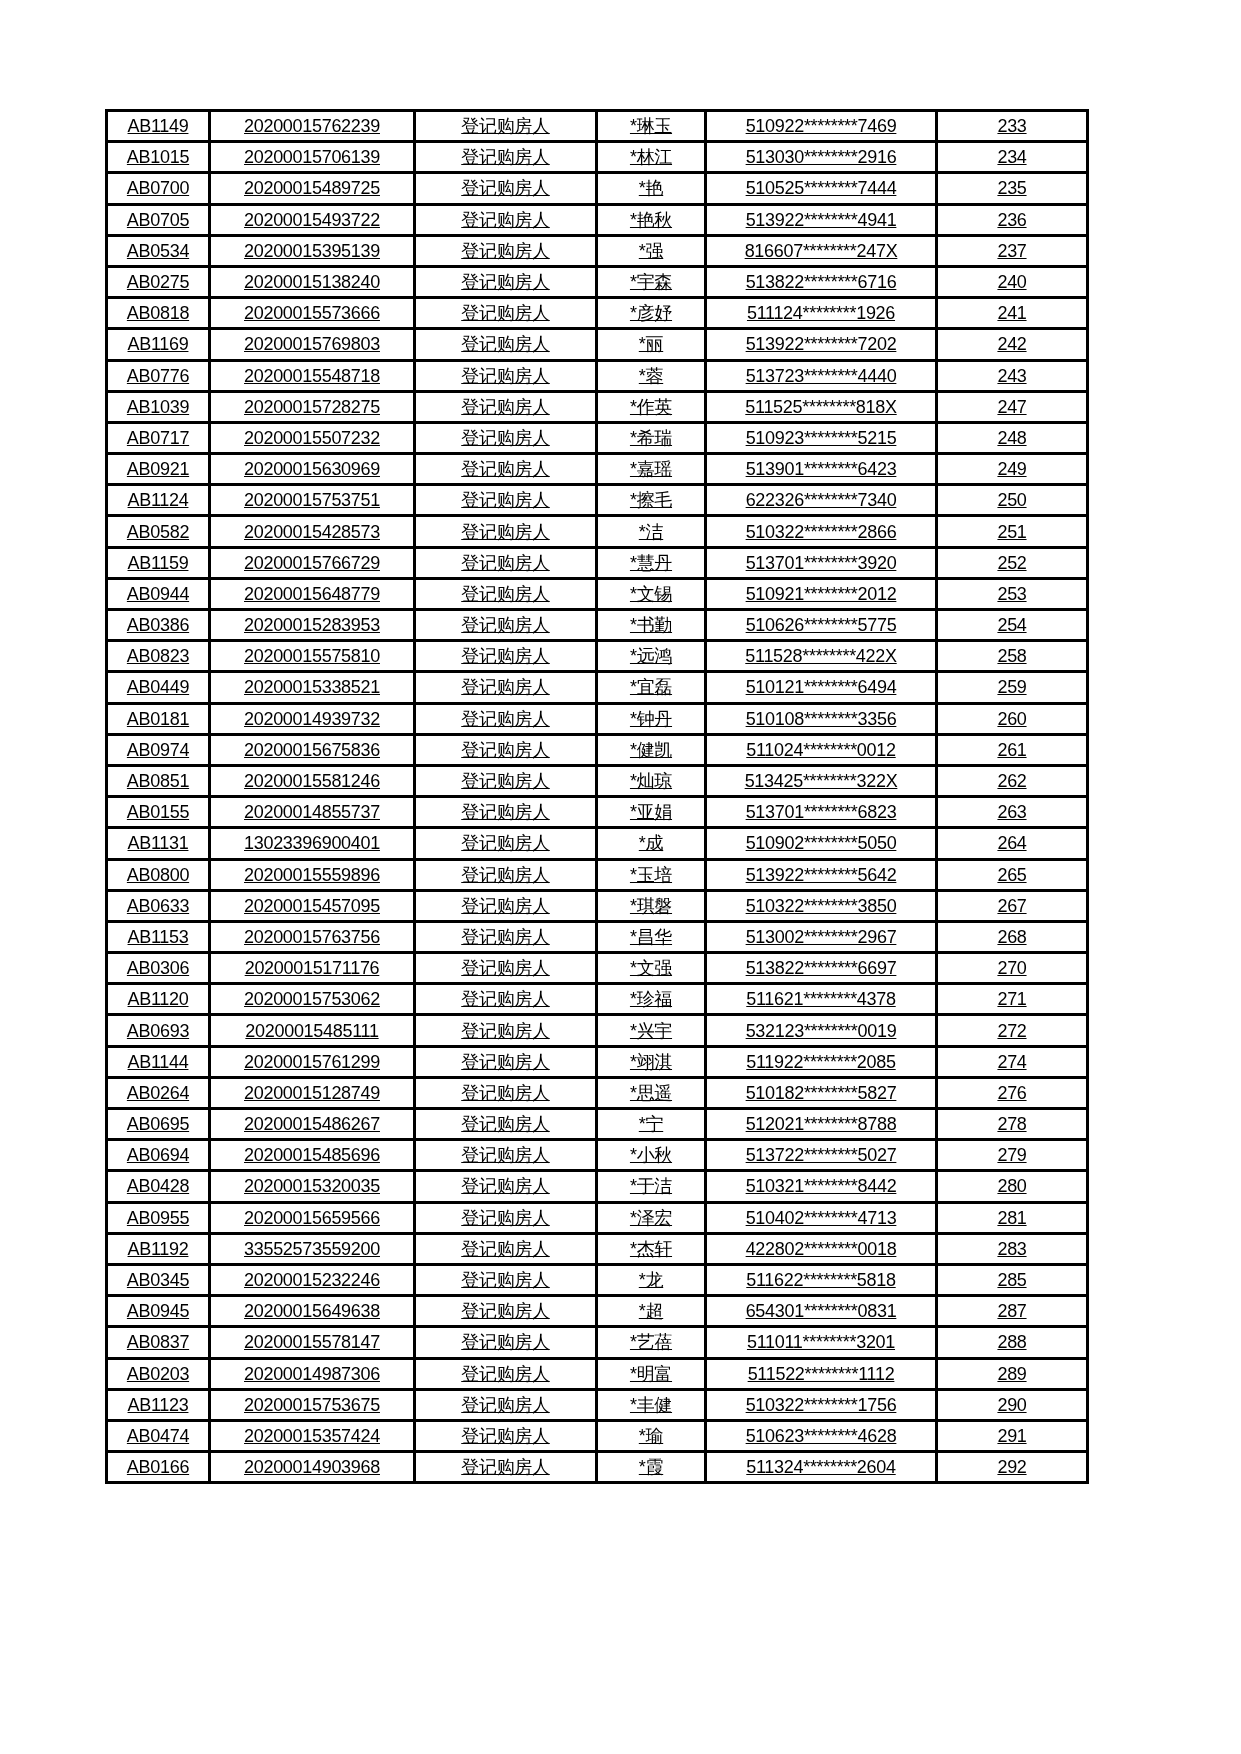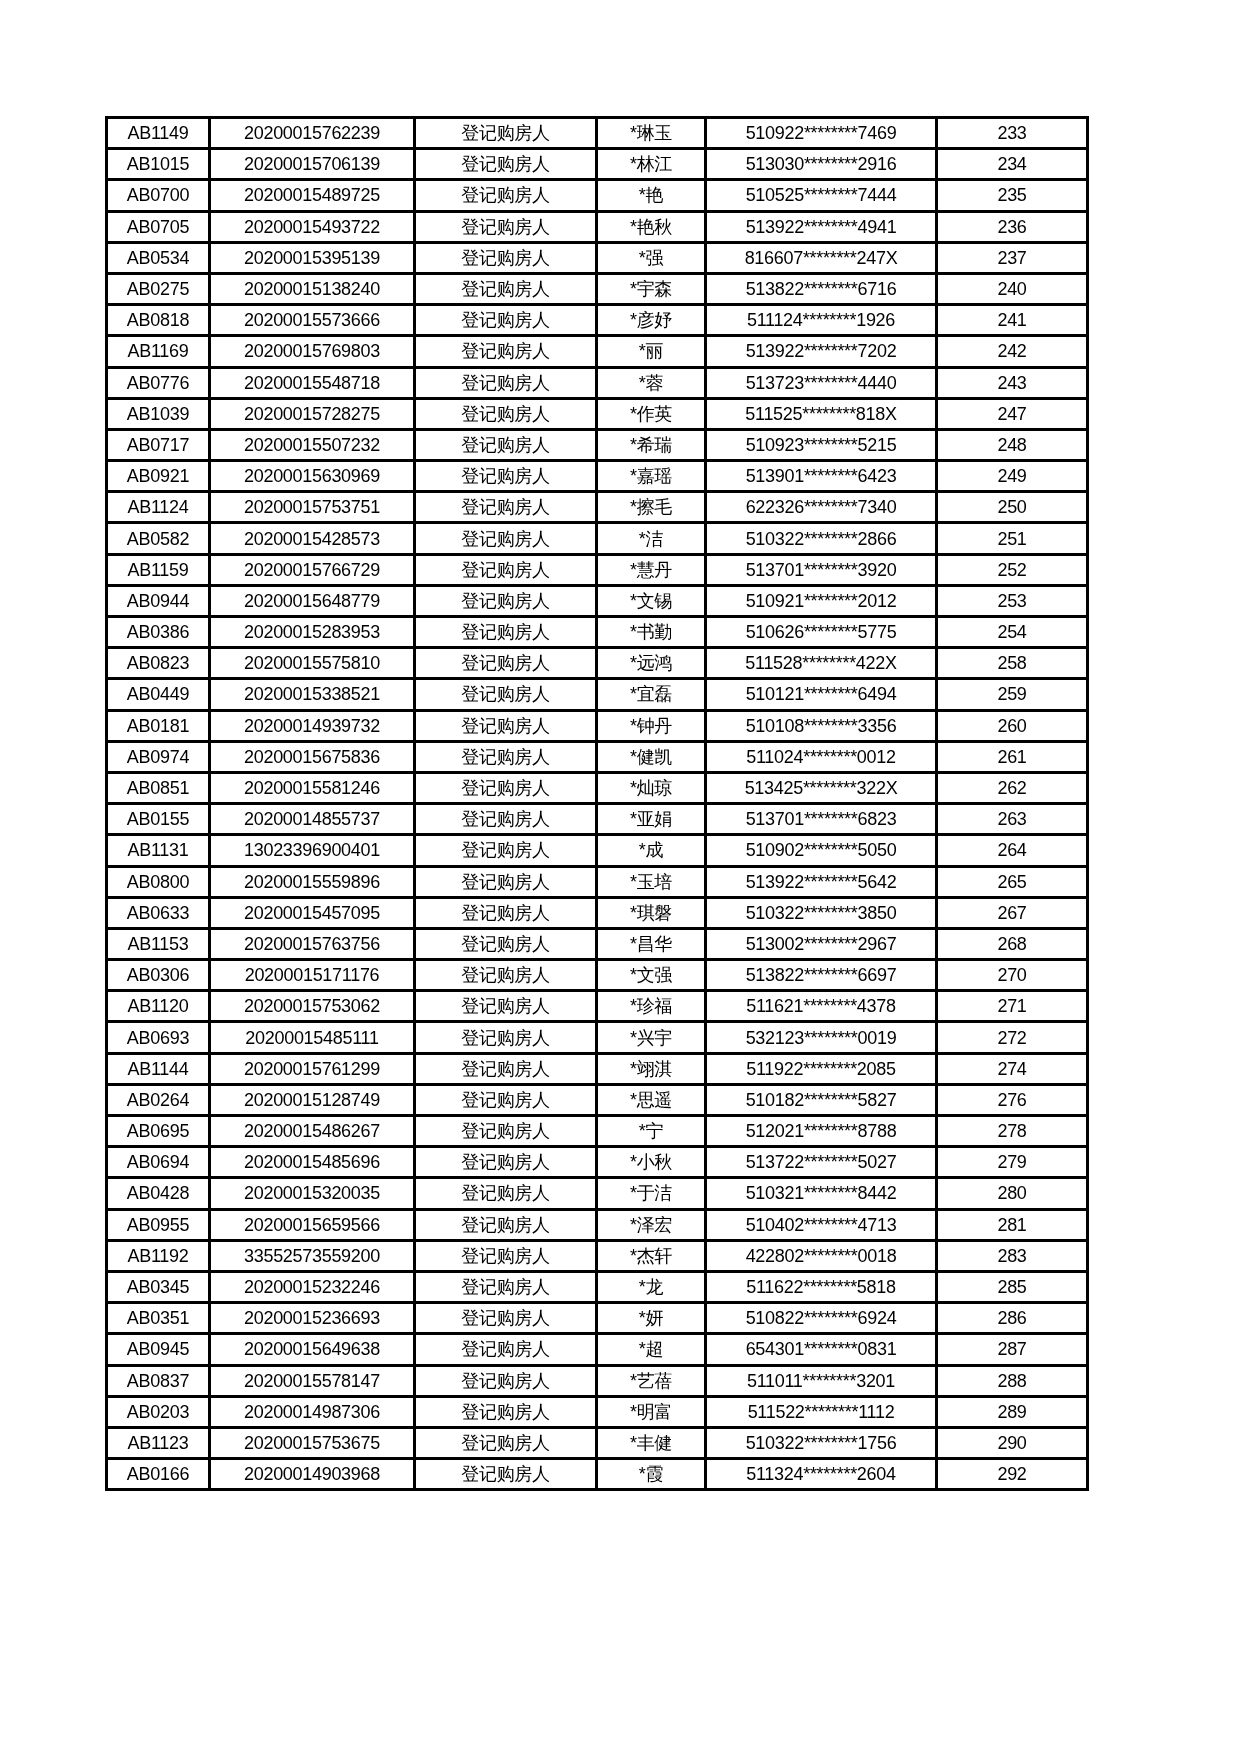--- a/index.html
+++ b/index.html
@@ -17,24 +17,25 @@
   .doc-page {
     position: absolute;
     top: 0; left: 0;
     width: 1241px;
     height: 1754px;
     background: #ffffff;
   }
   table.buyer-table {
     position: absolute;
     left: 105px;
-    top: 116px;
+    top: 109px;
     width: 981px;
     border-collapse: collapse;
     table-layout: fixed;
+    text-decoration: underline;
   }
   table.buyer-table td {
     border: 3px solid #000000;
     height: 28.2px;
     padding: 0 2px;
     text-align: center;
     vertical-align: middle;
     font-size: 18px;
     line-height: 1;
     letter-spacing: -0.3px;
@@ -361,28 +362,20 @@
   </tr>
         <tr>
     <td>AB0345</td>
     <td>20200015232246</td>
     <td>登记购房人</td>
     <td>*龙</td>
     <td>511622********5818</td>
     <td>285</td>
   </tr>
         <tr>
-    <td>AB0351</td>
-    <td>20200015236693</td>
-    <td>登记购房人</td>
-    <td>*妍</td>
-    <td>510822********6924</td>
-    <td>286</td>
-  </tr>
-        <tr>
     <td>AB0945</td>
     <td>20200015649638</td>
     <td>登记购房人</td>
     <td>*超</td>
     <td>654301********0831</td>
     <td>287</td>
   </tr>
         <tr>
     <td>AB0837</td>
     <td>20200015578147</td>
@@ -399,20 +392,28 @@
     <td>511522********1112</td>
     <td>289</td>
   </tr>
         <tr>
     <td>AB1123</td>
     <td>20200015753675</td>
     <td>登记购房人</td>
     <td>*丰健</td>
     <td>510322********1756</td>
     <td>290</td>
+  </tr>
+        <tr>
+    <td>AB0474</td>
+    <td>20200015357424</td>
+    <td>登记购房人</td>
+    <td>*瑜</td>
+    <td>510623********4628</td>
+    <td>291</td>
   </tr>
         <tr>
     <td>AB0166</td>
     <td>20200014903968</td>
     <td>登记购房人</td>
     <td>*霞</td>
     <td>511324********2604</td>
     <td>292</td>
   </tr>
       </tbody>

